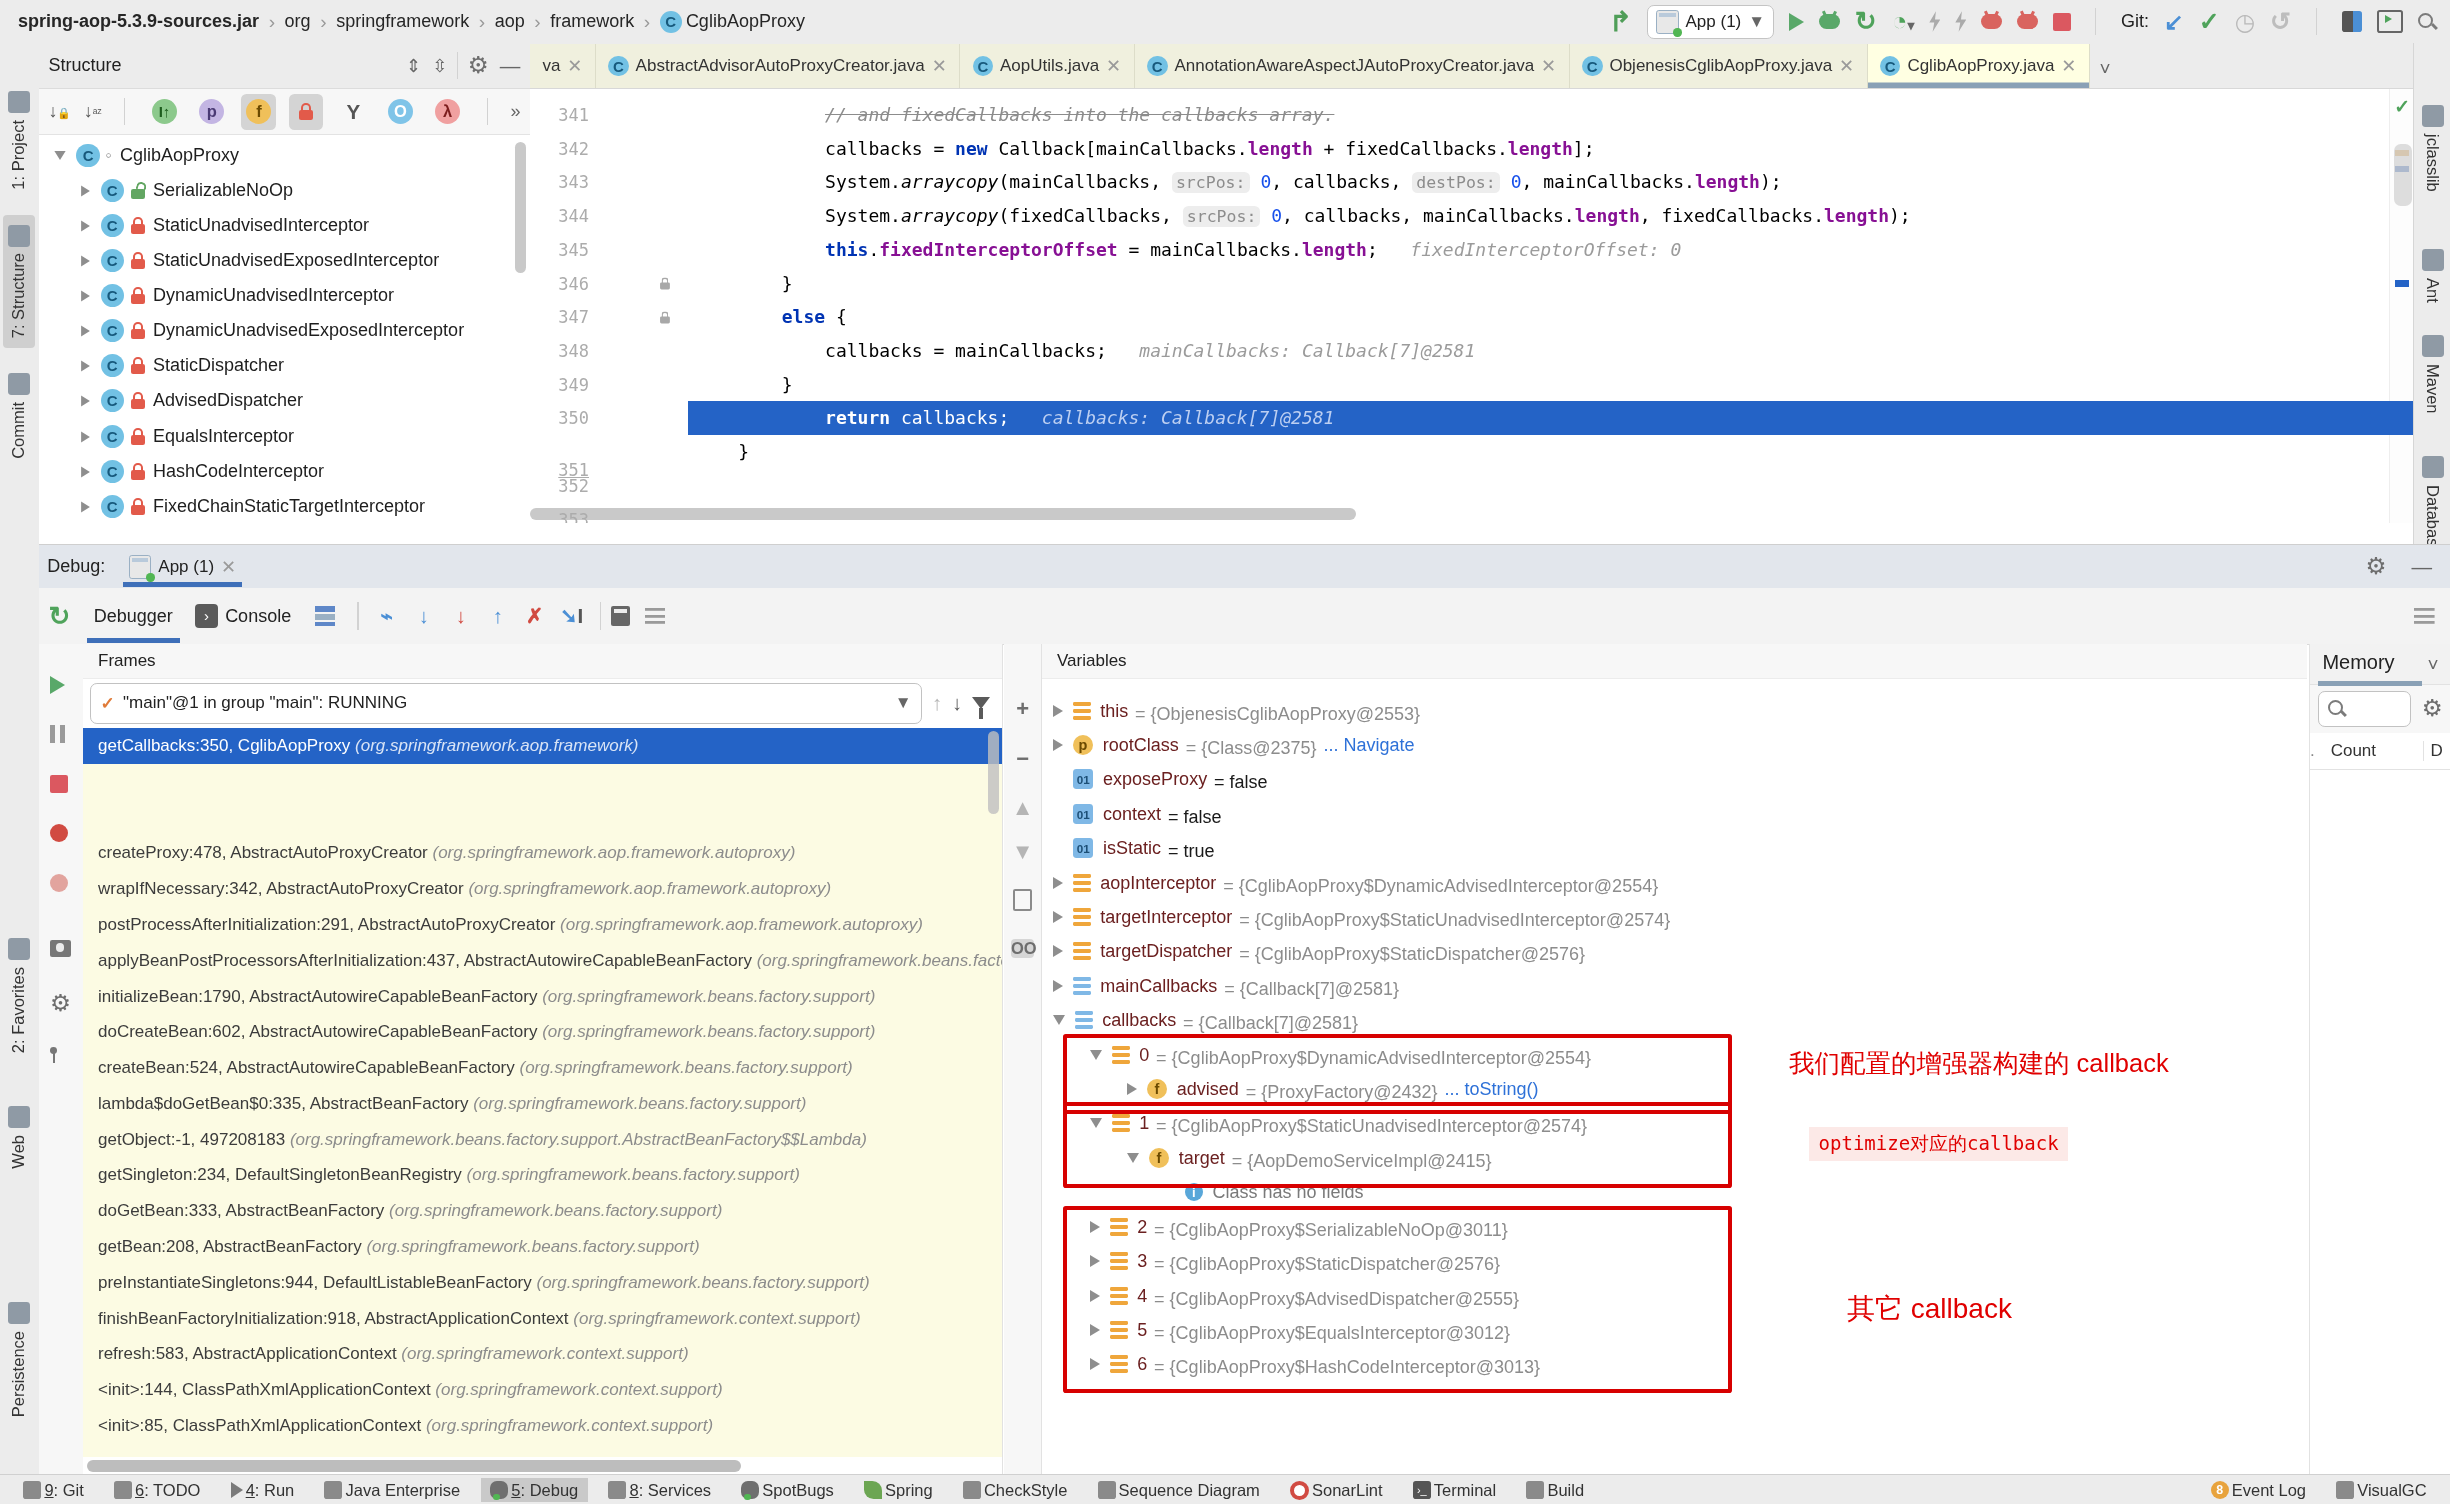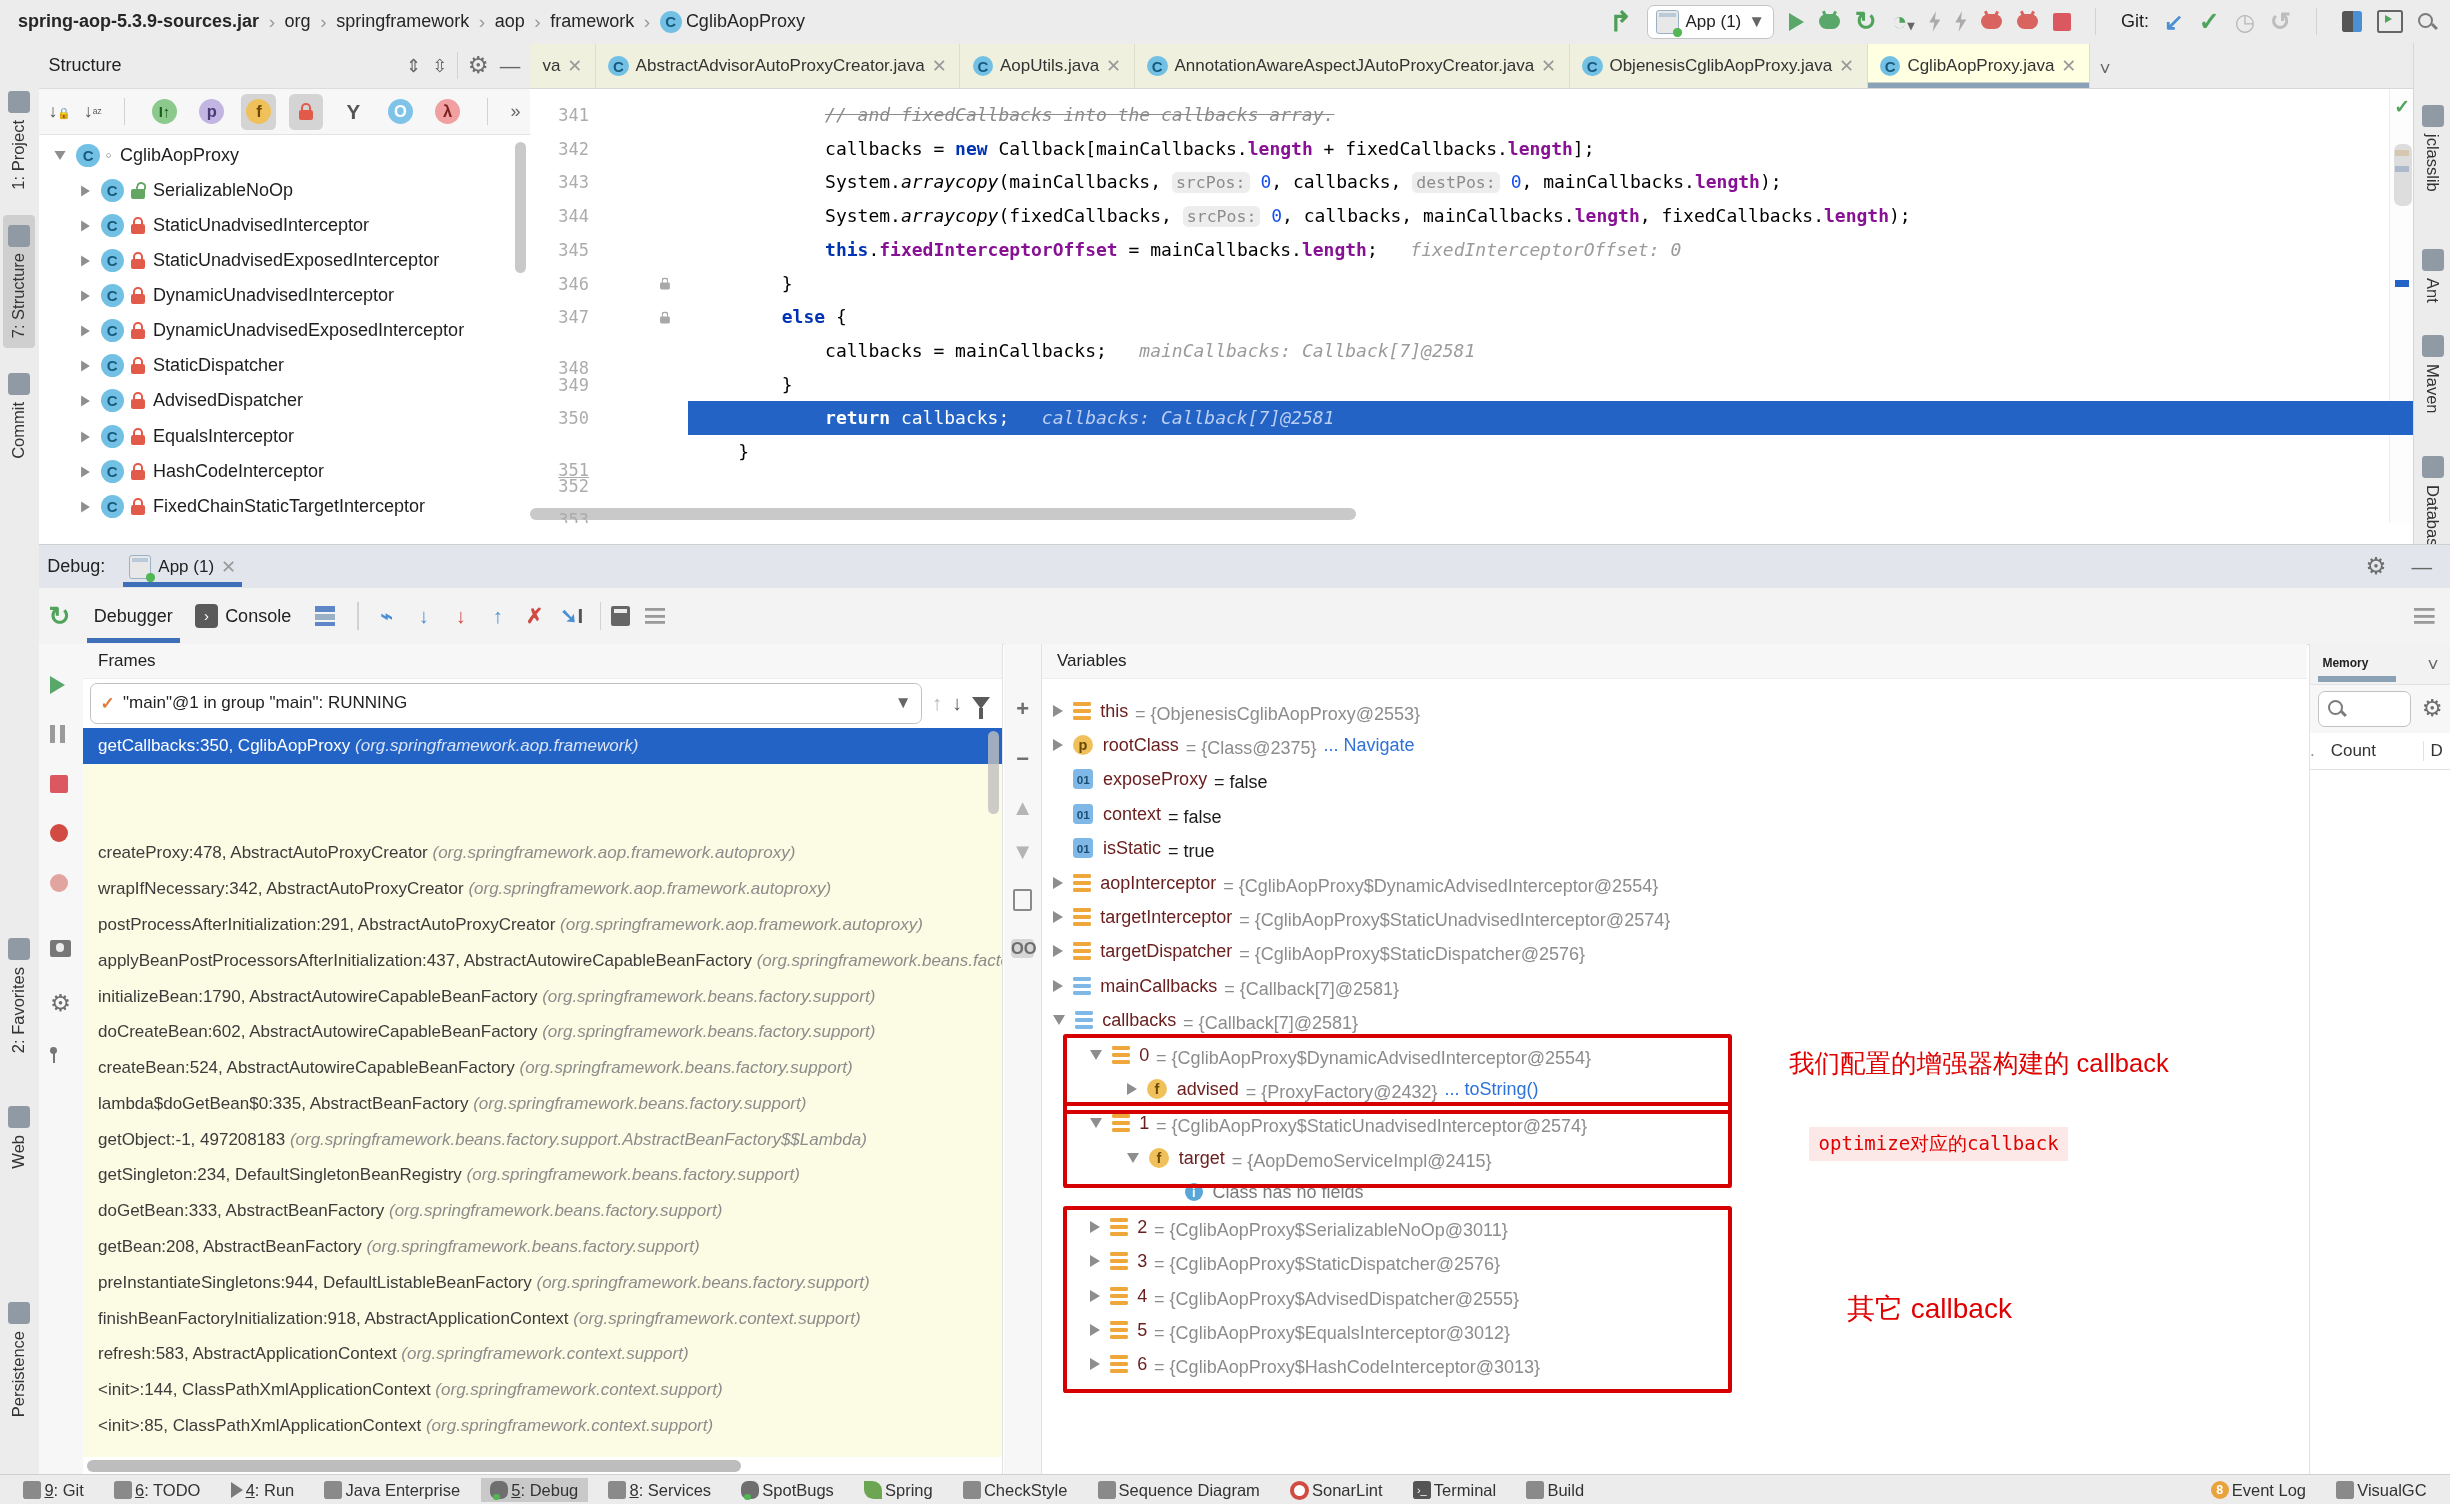--- a/index.html
+++ b/index.html
@@ -162,21 +162,21 @@
   .primic{width:20.6px;height:20.6px;border-radius:3.4px;background:#7FB8E6;color:#1d4f76;font-size:11.7px;font-weight:bold;display:inline-flex;align-items:center;justify-content:center;}
   .circf{width:20.6px;height:20.6px;background:#F0C05A;color:#6b4a00;font-size:14.5px;}
   .redbox{position:absolute;border:4.8px solid #D70000;border-radius:2.8px;}
   .annot{position:absolute;color:#E00000;white-space:nowrap;}
   .annot.big{font-size:25.5px;}
   .annot.mono{font-family:"DejaVu Sans Mono",monospace;font-size:19px;background:#FCE9E7;padding:4.1px 9.6px;}
   .annot.mid{font-size:28px;}
 
   #memPanel{position:absolute;left:2270px;top:99px;right:0;bottom:0;background:#FFF;border-left:1.4px solid #E2E2E2;overflow:hidden;}
   #memHead{height:40px;background:#F2F2F2;display:flex;align-items:center;justify-content:space-between;padding:0 12.4px;border-bottom:1.4px solid #E2E2E2;}
-  #memHead .t{font-size:12px;position:relative;padding-bottom:2.8px;font-weight:bold;}
+  #memHead .t{font-size:20px;position:relative;padding-bottom:2.8px;}
   #memHead .t:after{content:"";position:absolute;left:-4.1px;right:-27.5px;bottom:-9.6px;height:5.5px;background:#8AA1B6;}
   #memSearchRow{height:48px;display:flex;align-items:center;gap:11px;padding:0 8.3px;background:#F7F7F7;}
   #memSearch{flex:1;height:34px;border:1.4px solid #C2C2C2;border-radius:6.9px;background:#FFF;display:flex;align-items:center;padding:0 8.3px;}
   #memCols{height:36px;display:flex;align-items:center;border-bottom:1.4px solid #E2E2E2;font-size:17px;color:#333;}
 
   
   #statusbar{left:0;top:1474px;width:2450px;height:30px;background:#ECECEC;border-top:1.4px solid #D0D0D0;display:flex;align-items:center;justify-content:space-between;font-size:16.5px;color:#333;}
   .sbitem{display:flex;align-items:center;gap:3px;padding:2.8px 9.6px;white-space:nowrap;}
   .sbitem.active{background:#C9C9C9;}
   .sbgroup{display:flex;align-items:center;margin:0 13.8px;gap:11px;}
@@ -503,21 +503,21 @@
           <i class="bo"></i>
           <i class="sh"></i>
         </span>
         <div class="codeline" style="top: 178px;"><span>        </span><span class="tk-t">}</span></div>
         <div class="lnum" style="top: 211px;">347</div>
         <span class="ic lockic gray lockslot" style="top: 220px; transform: scale(0.7);">
           <i class="bo"></i>
           <i class="sh"></i>
         </span>
         <div class="codeline" style="top: 211px;"><span>        </span><span class="tk-k">else</span><span class="tk-t"> {</span></div>
-        <div class="lnum" style="top: 262px;">348</div>
+        <div class="lnum" style="top: 245px;">348</div>
         <div class="codeline" style="top: 245px;"><span>            </span><span class="tk-t">callbacks = mainCallbacks;</span><span class="tk-d">   mainCallbacks: Callback[7]@2581</span></div>
         <div class="lnum" style="top: 279px;">349</div>
         <div class="codeline" style="top: 279px;"><span>        </span><span class="tk-t">}</span></div>
         <div class="execline" style="top: 312px;"></div>
         <div class="lnum" style="top: 312px;">350</div>
         <div class="codeline exec" style="top: 312px;"><span>            </span><span class="tk-k">return</span><span class="tk-t"> callbacks;</span><span class="tk-d">   callbacks: Callback[7]@2581</span></div>
         <div class="lnum" style="top: 364px; text-decoration: underline;">351</div>
         <div class="codeline" style="top: 346px;"><span>    </span><span class="tk-t">}</span></div>
         <div class="lnum" style="top: 380px;">352</div>
         <div class="codeline" style="top: 380px;"><span></span></div>

